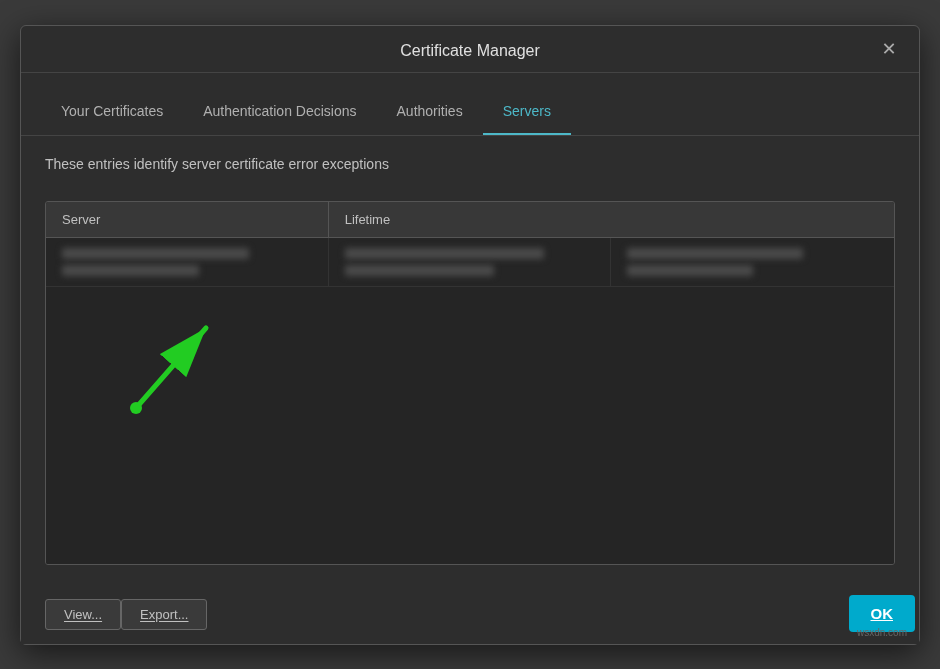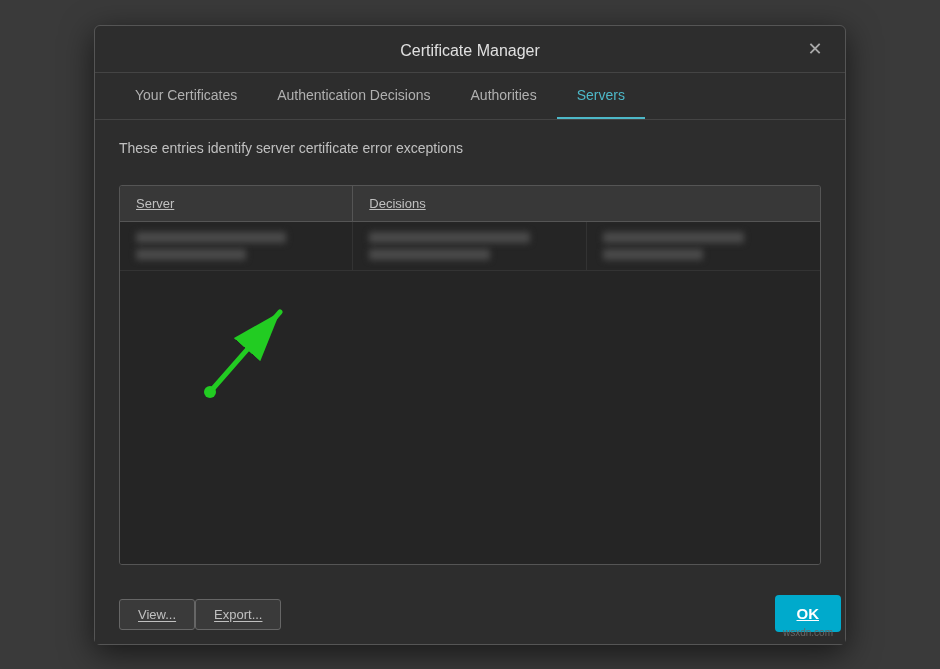--- a/index.html
+++ b/index.html
@@ -15,21 +15,21 @@
       justify-content: center;
       width: 940px;
       height: 669px;
       font-family: 'Segoe UI', Arial, sans-serif;
     }
 
     .dialog {
       background: #2d2d2d;
       border: 1px solid #555;
       border-radius: 6px;
-      width: 752px;
+      width: 900px;
       min-height: 620px;
       display: flex;
       flex-direction: column;
       position: relative;
       box-shadow: 0 8px 32px rgba(0,0,0,0.6);
     }
 
     .dialog-header {
       display: flex;
       align-items: center;
@@ -71,20 +71,21 @@
     }
 
     .tab {
       padding: 14px 20px;
       color: #b0b0b0;
       font-size: 14px;
       cursor: pointer;
       border-bottom: 2px solid transparent;
       white-space: nowrap;
       text-decoration: none;
+      margin-top: 16px;
     }
 
     .tab.active {
       color: #4db8c8;
       border-bottom: 2px solid #4db8c8;
     }
 
     .content-area {
       padding: 20px 24px;
       flex: 1;
@@ -113,21 +114,20 @@
       background: #383838;
       border-bottom: 1px solid #555;
     }
 
     .table-header-cell {
       padding: 10px 16px;
       color: #c0c0c0;
       font-size: 13px;
       font-weight: 400;
       border-right: 1px solid #555;
-      text-decoration: underline;
     }
 
     .table-header-cell:last-child {
       border-right: none;
     }
 
     .table-body {
       flex: 1;
       background: #252525;
       position: relative;
@@ -244,21 +244,21 @@
     <div class="tab active">Servers</div>
   </div>
 
   <div class="content-area">
     <p class="description">These entries identify server certificate error exceptions</p>
 
     <div class="table-container">
 
       <div class="table-header">
         <div class="table-header-cell">Server</div>
-        <div class="table-header-cell">Decisions</div>
+        <div class="table-header-cell">Lifetime</div>
       </div>
 
       <div class="table-body">
 
         <div class="table-row">
           <div class="table-cell">
             <span class="blurred-line" style="width:75%;"></span>
             <span class="blurred-line" style="width:55%;"></span>
           </div>
           <div class="table-cell">

